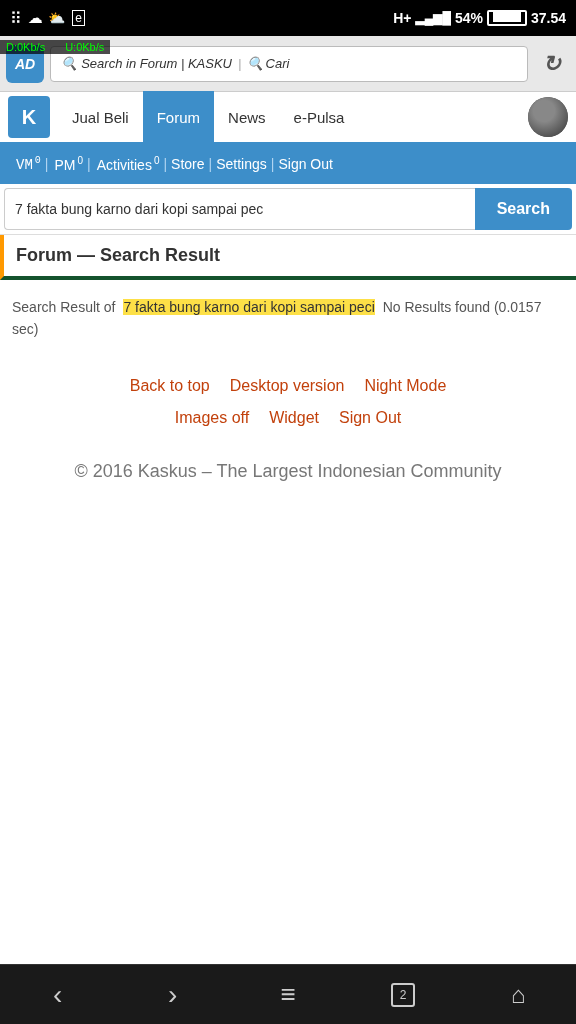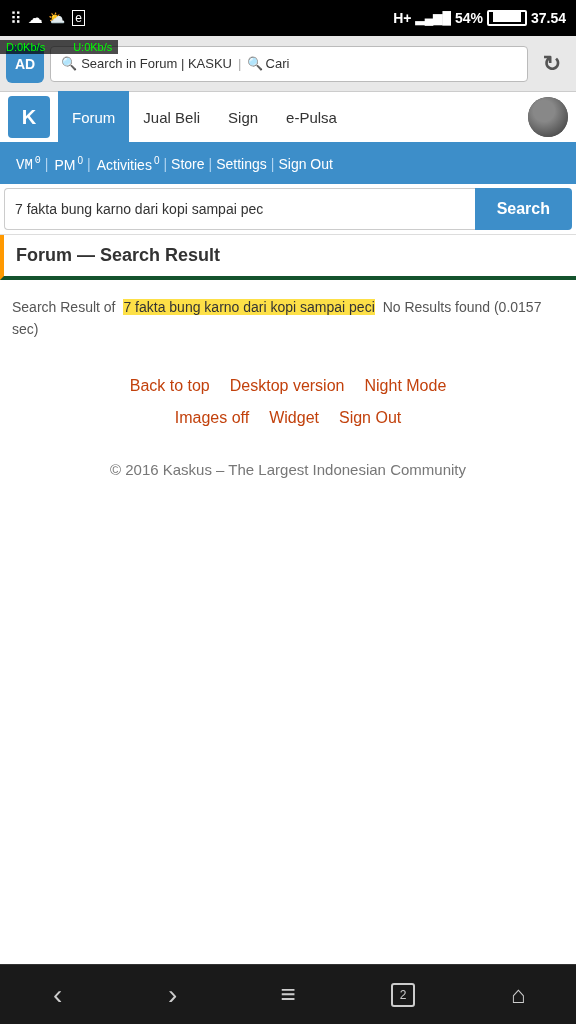--- a/index.html
+++ b/index.html
@@ -12,33 +12,34 @@
       color: #fff;
       height: 36px;
       display: flex;
       align-items: center;
       justify-content: space-between;
       padding: 0 10px;
       font-size: 13px;
     }
     .status-left { display: flex; align-items: center; gap: 6px; }
     .status-right { display: flex; align-items: center; gap: 4px; font-size: 14px; font-weight: bold; }
-    .network-speeds { color: #0f0; font-size: 11px; position: absolute; top: 40px; left: 0; background: rgba(0,0,0,0.7); padding: 1px 6px; display: flex; gap: 28px; }
+    .network-speeds { color: #0f0; font-size: 11px; position: absolute; top: 40px; left: 0; background: rgba(0,0,0,0.7); padding: 1px 6px; display: flex; gap: 20px; }
     .speed-down { color: #0f0; font-size: 11px; }
     .speed-up { color: #0f0; font-size: 11px; }
 
     
     .browser-toolbar {
       background: #e8e8e8;
       height: 56px;
       display: flex;
       align-items: center;
       padding: 0 6px;
       gap: 6px;
       border-bottom: 1px solid #ccc;
+      font-style: italic;
     }
     .browser-ad-icon {
       width: 38px; height: 38px;
       background: #3d8ec9;
       border-radius: 6px;
       display: flex; align-items: center; justify-content: center;
       color: #fff; font-size: 14px; font-weight: bold;
       flex-shrink: 0;
     }
     .browser-url-bar {
@@ -186,21 +187,21 @@
       margin-bottom: 14px;
       flex-wrap: wrap;
     }
     .footer-link {
       color: #c2410c;
       font-size: 16px;
       text-decoration: none;
       cursor: pointer;
     }
     .footer-copyright {
-      font-size: 15px;
+      font-size: 18px;
       color: #777;
       text-align: center;
       padding: 10px 3px 20px;
     }
 
     
     .bottom-nav {
       position: fixed;
       bottom: 0;
       width: 576px;
@@ -275,28 +276,28 @@
   <div class="browser-reload">
     <span style="font-size:22px; font-weight:bold;">↻</span>
   </div>
 </div>
 
 <div class="site-nav">
   <div class="logo-box">
     <span>K</span>
   </div>
   <div class="nav-tabs">
+    <div class="nav-tab">
+      <span>Jual Beli</span>
+    </div>
     <div class="nav-tab active">
       <span>Forum</span>
     </div>
     <div class="nav-tab">
-      <span>Jual Beli</span>
-    </div>
-    <div class="nav-tab">
-      <span>Sign</span>
+      <span>News</span>
     </div>
     <div class="nav-tab">
       <span>e-Pulsa</span>
     </div>
   </div>
   <div class="avatar">
     <div class="avatar-inner"></div>
   </div>
 </div>
 

